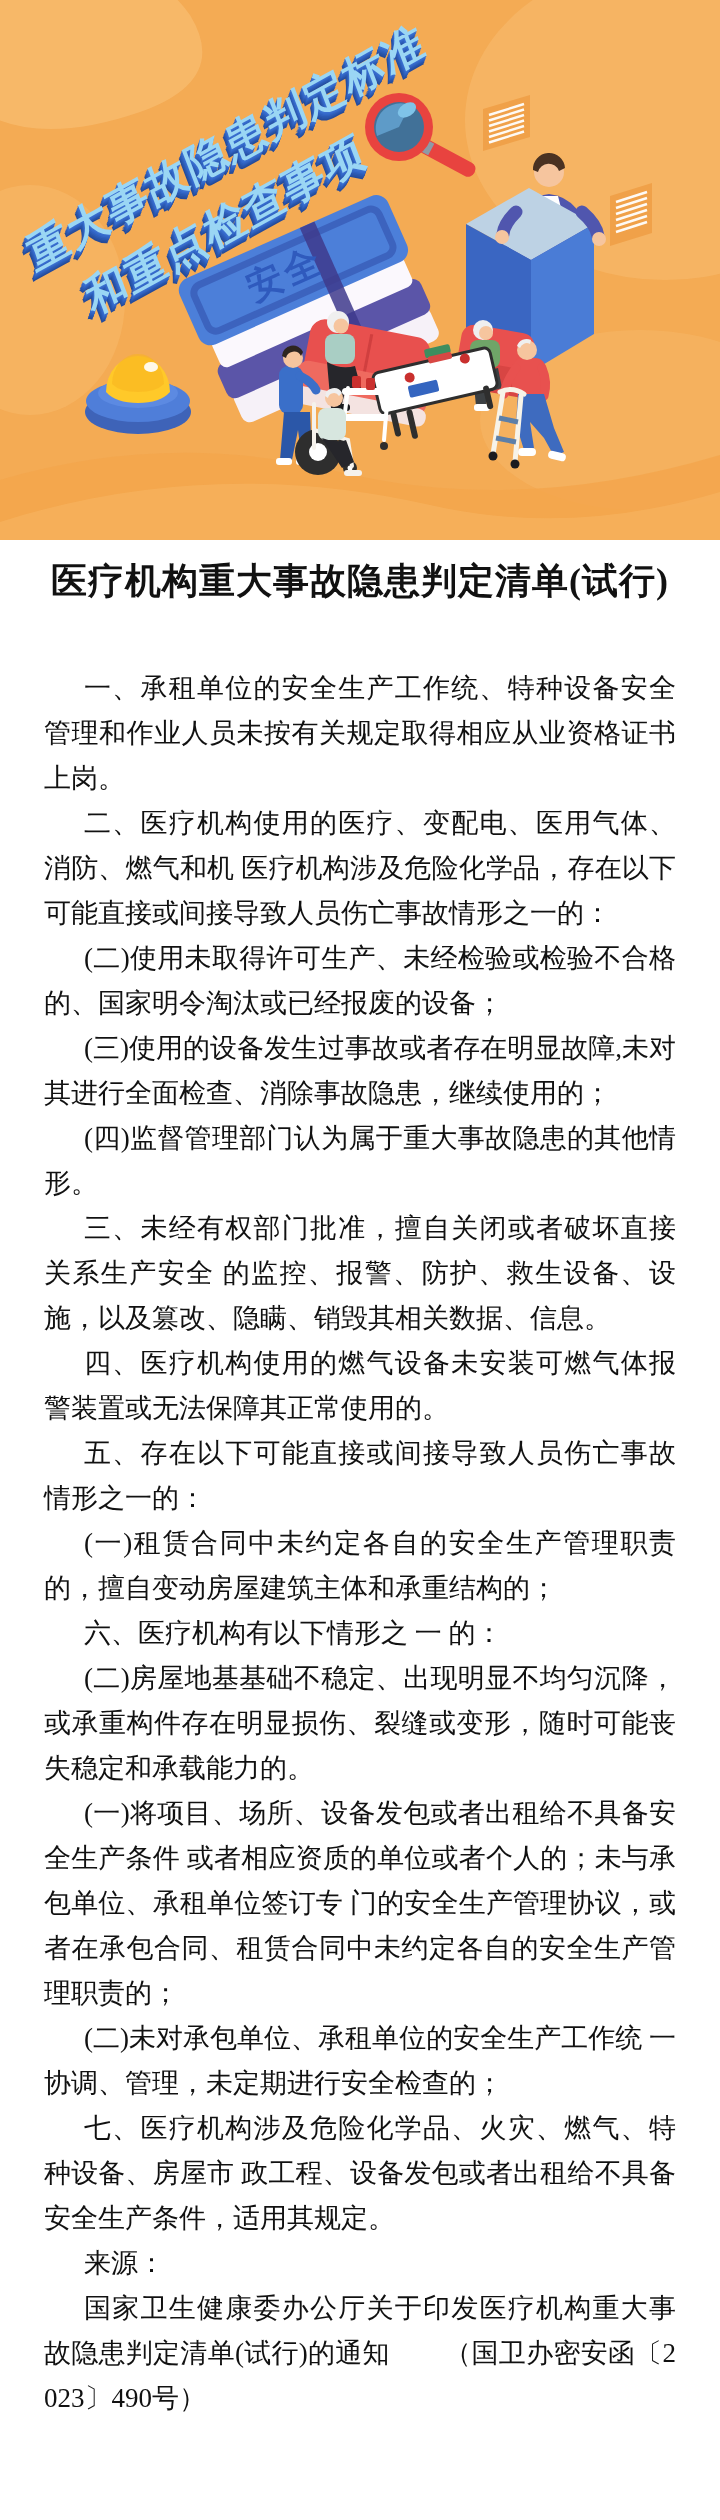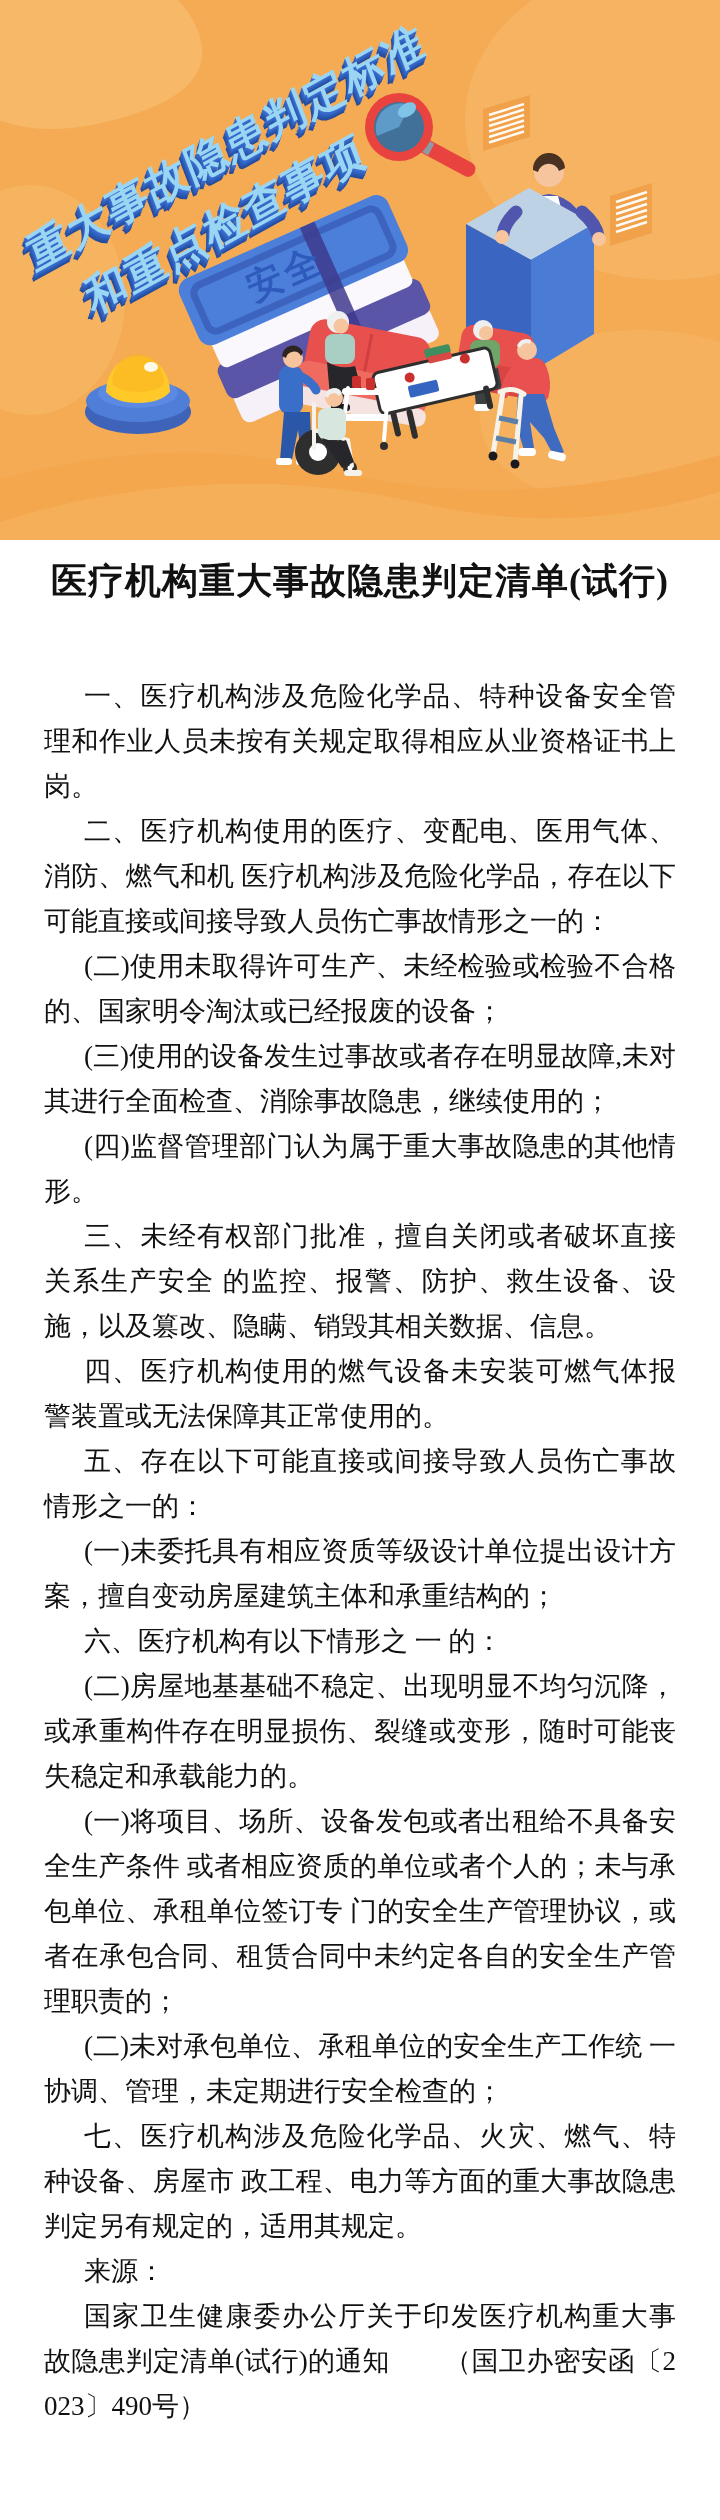--- a/index.html
+++ b/index.html
@@ -32,21 +32,21 @@
       -3px 3px 0 #2F60BD,
       -4px 4px 0 #2B59B1,
       -5px 5px 0 #2852A6,
       -6px 6px 0 #254B9A;
     transform-origin:0 50%;
   }
   .hero-3d.l1{left:30px;top:228px;font-size:43px;letter-spacing:2px;transform:rotate(-29deg) skewX(-8deg);}
   .hero-3d.l2{left:88px;top:272px;font-size:43px;letter-spacing:2px;transform:rotate(-29deg) skewX(-8deg);}
   
   .doc-title{
-    margin:22px 30px 16px 30px;
+    margin:22px 30px 8px 30px;
     font-size:36px;
     font-weight:bold;
     text-align:center;
     letter-spacing:1px;
     line-height:1.1;
   }
   .content{
     padding:56px 44px 10px 44px;
   }
   .content p{
@@ -248,31 +248,31 @@
       </g>
     </svg>
 
     <div class="hero-3d l1">重大事故隐患判定标准</div>
     <div class="hero-3d l2">和重点检查事项</div>
   </div>
 
   <h1 class="doc-title">医疗机构重大事故隐患判定清单(试行)</h1>
 
   <div class="content">
-    <p>一、医疗机构涉及危险化学品、特种设备安全管理和作业人员未按有关规定取得相应从业资格证书上岗。</p>
+    <p>一、承租单位的安全生产工作统、特种设备安全管理和作业人员未按有关规定取得相应从业资格证书上岗。</p>
     <p>二、医疗机构使用的医疗、变配电、医用气体、消防、燃气和机 医疗机构涉及危险化学品，存在以下可能直接或间接导致人员伤亡事故情形之一的：</p>
     <p>(二)使用未取得许可生产、未经检验或检验不合格的、国家明令淘汰或已经报废的设备；</p>
     <p>(三)使用的设备发生过事故或者存在明显故障,未对其进行全面检查、消除事故隐患，继续使用的；</p>
     <p>(四)监督管理部门认为属于重大事故隐患的其他情形。</p>
     <p>三、未经有权部门批准，擅自关闭或者破坏直接关系生产安全 的监控、报警、防护、救生设备、设施，以及篡改、隐瞒、销毁其相关数据、信息。</p>
     <p>四、医疗机构使用的燃气设备未安装可燃气体报警装置或无法保障其正常使用的。</p>
     <p>五、存在以下可能直接或间接导致人员伤亡事故情形之一的：</p>
-    <p>(一)未委托具有相应资质等级设计单位提出设计方案，擅自变动房屋建筑主体和承重结构的；</p>
+    <p>(一)租赁合同中未约定各自的安全生产管理职责的，擅自变动房屋建筑主体和承重结构的；</p>
     <p>六、医疗机构有以下情形之 一 的：</p>
     <p>(二)房屋地基基础不稳定、出现明显不均匀沉降，或承重构件存在明显损伤、裂缝或变形，随时可能丧失稳定和承载能力的。</p>
     <p>(一)将项目、场所、设备发包或者出租给不具备安全生产条件 或者相应资质的单位或者个人的；未与承包单位、承租单位签订专 门的安全生产管理协议，或者在承包合同、租赁合同中未约定各自的安全生产管理职责的；</p>
     <p>(二)未对承包单位、承租单位的安全生产工作统 一协调、管理，未定期进行安全检查的；</p>
-    <p>七、医疗机构涉及危险化学品、火灾、燃气、特种设备、房屋市 政工程、电力等方面的重大事故隐患判定另有规定的，适用其规定。</p>
+    <p>七、医疗机构涉及危险化学品、火灾、燃气、特种设备、房屋市 政工程、设备发包或者出租给不具备安全生产条件，适用其规定。</p>
     <p>来源：</p>
     <p>国家卫生健康委办公厅关于印发医疗机构重大事故隐患判定清单(试行)的通知　　（国卫办密安函〔2023〕490号）</p>
   </div>
 
 </div>
 
 </body></html>

